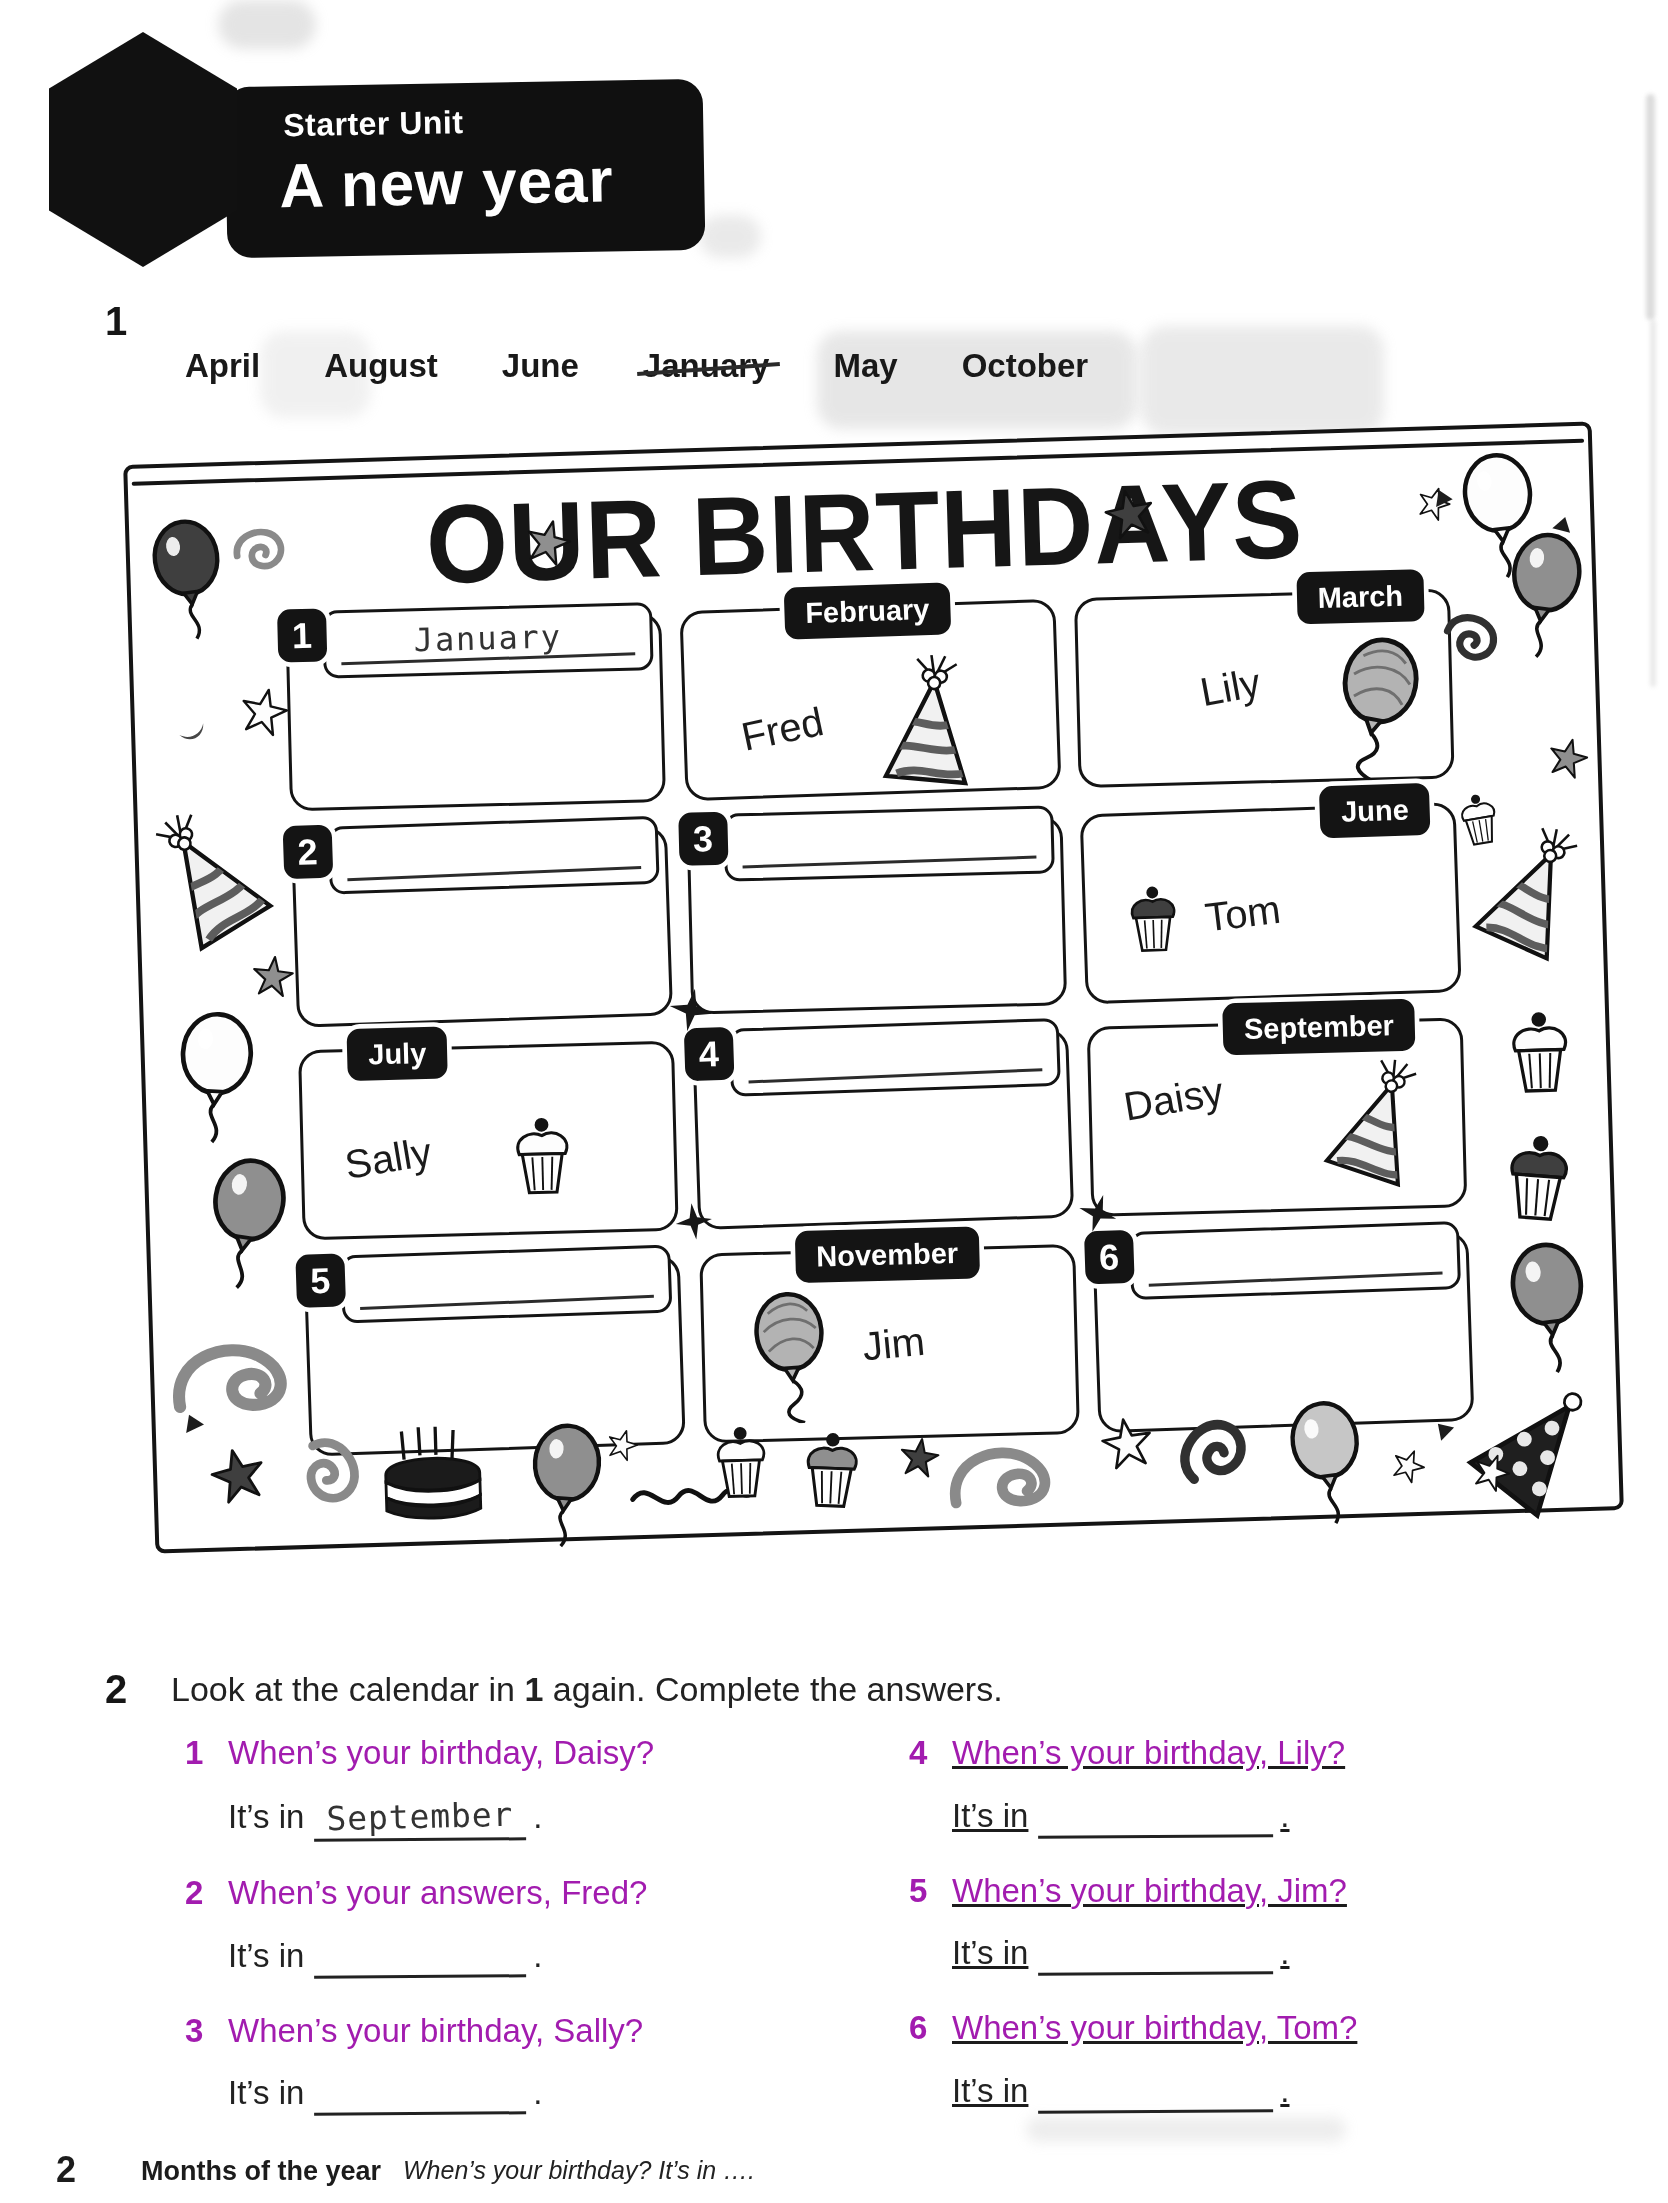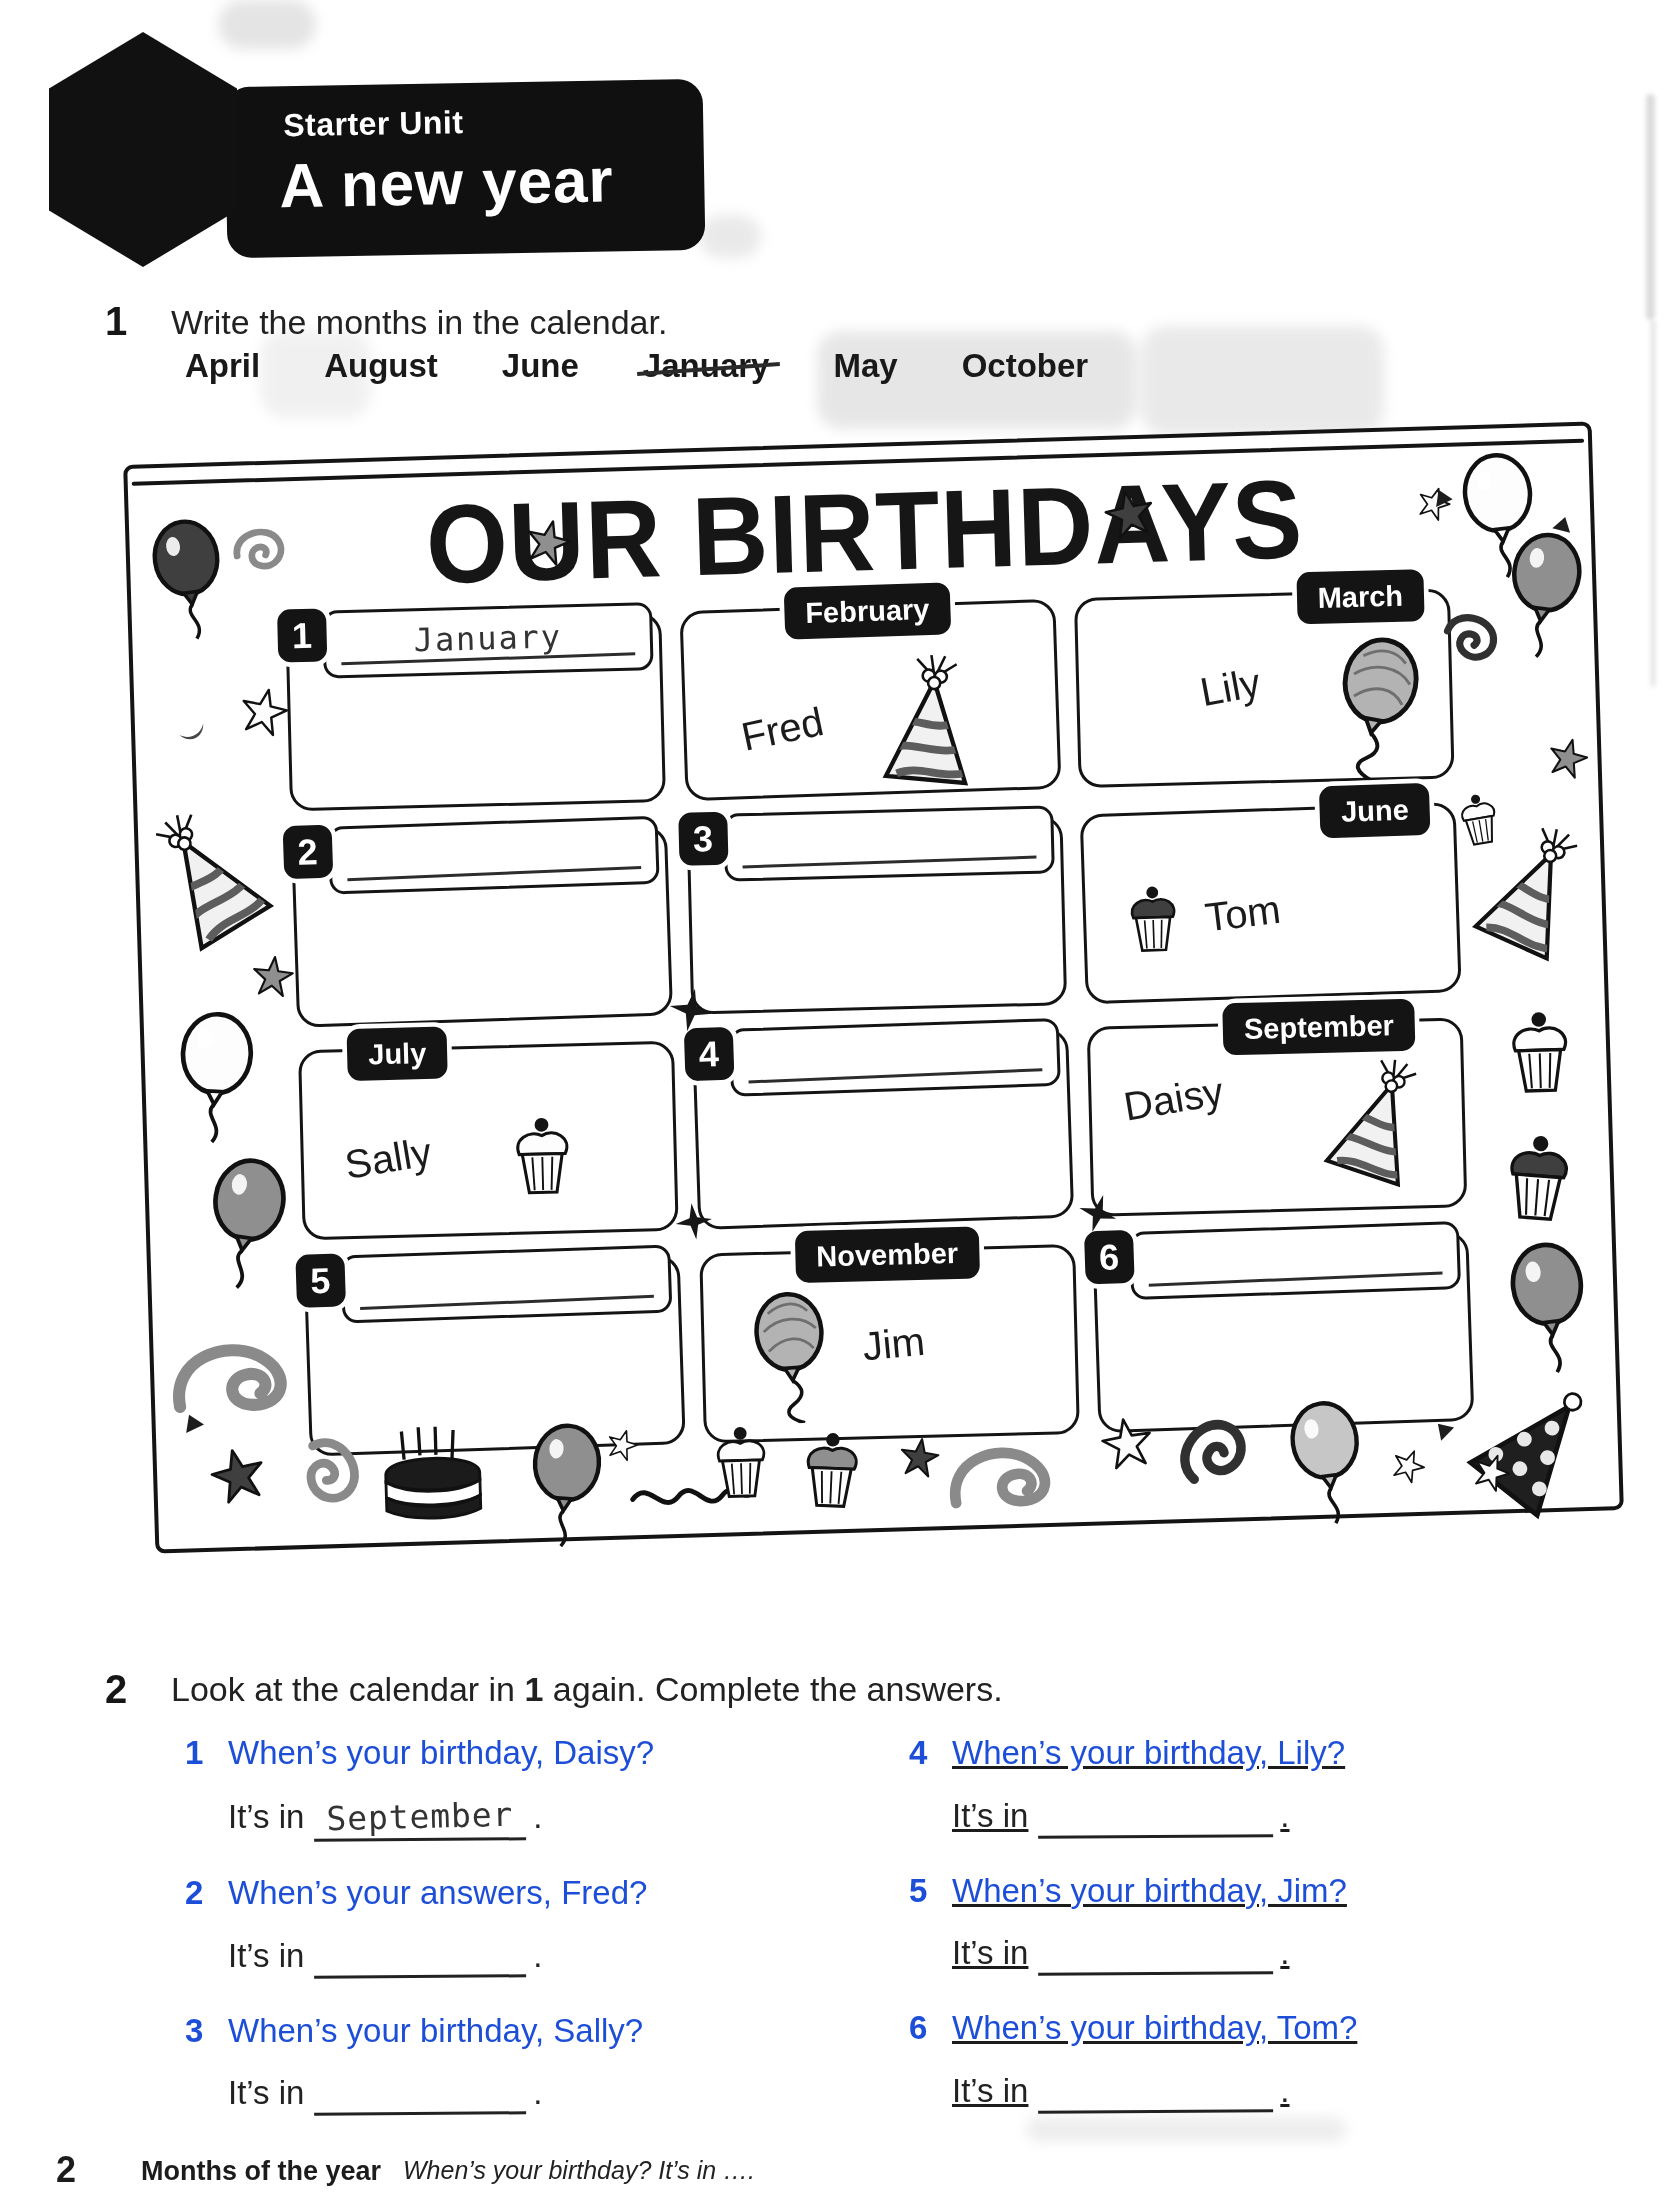--- a/index.html
+++ b/index.html
@@ -59,21 +59,21 @@
 
   .pname{position:absolute;font-size:40px;color:#1b1b1b;white-space:nowrap;}
 
   .dec{position:absolute;overflow:visible;}
   .f-dark{fill:#3f3f3f;} .f-mid{fill:#8f8f8f;} .f-light{fill:#c6c6c6;} .f-white{fill:#fdfdfd;}
   .c-gray{color:#8a8a8a;} .c-dark{color:#303030;} .c-black{color:#111;}
 
   
   .qcol{position:absolute;width:716px;}
   .q{margin-bottom:34px;}
-  .qline{font-size:33px;color:#1d4ed8;}
+  .qline{font-size:33px;color:#a21caf;}
   .qnum{font-weight:bold;display:inline-block;width:43px;}
   .aline{font-size:33px;color:#222;margin:24.5px 0 0 43px;}
   .ablank{display:inline-block;min-width:212px;border-bottom:3.3px solid #222;text-align:center;
           vertical-align:baseline;margin-left:9.4px;transform:rotate(-.4deg);}
   .ans{font-family:"DejaVu Sans Mono",monospace;font-size:33px;letter-spacing:0.9px;color:#333;
        display:inline-block;transform:rotate(-1deg);padding:0 7.5px 1.9px 7.5px;}
   .adot{margin-left:7.5px;}
 
   
   .foot-num{position:absolute;left:56px;top:2149px;font-weight:bold;font-size:36px;}
@@ -185,21 +185,20 @@
   <div class="smudge" style="left:1650px;top:320px;width:5.6px;height:367px;opacity:.3;filter:blur(1.9px)"></div>
   <div class="smudge" style="left:1026px;top:2117px;width:320px;height:24.5px;opacity:.25"></div>
 
   <div class="hex"></div>
   <div class="titleplate">
     <div class="unit-label">Starter Unit</div>
     <div class="unit-title">A new year</div>
   </div>
 
   <div class="exnum" style="left:105px;top:299px;">1</div>
-  <div class="exinstr" style="left:171px;top:303px;">Write the months in the calendar.</div>
 
   <div class="wordbank">
     <span class="wb-item">April</span>
     <span class="wb-item">August</span>
     <span class="wb-item">June</span>
     <span class="wb-item"><span>January</span><span class="strike"></span></span>
     <span class="wb-item">May</span>
     <span class="wb-item">October</span>
   </div>
 

